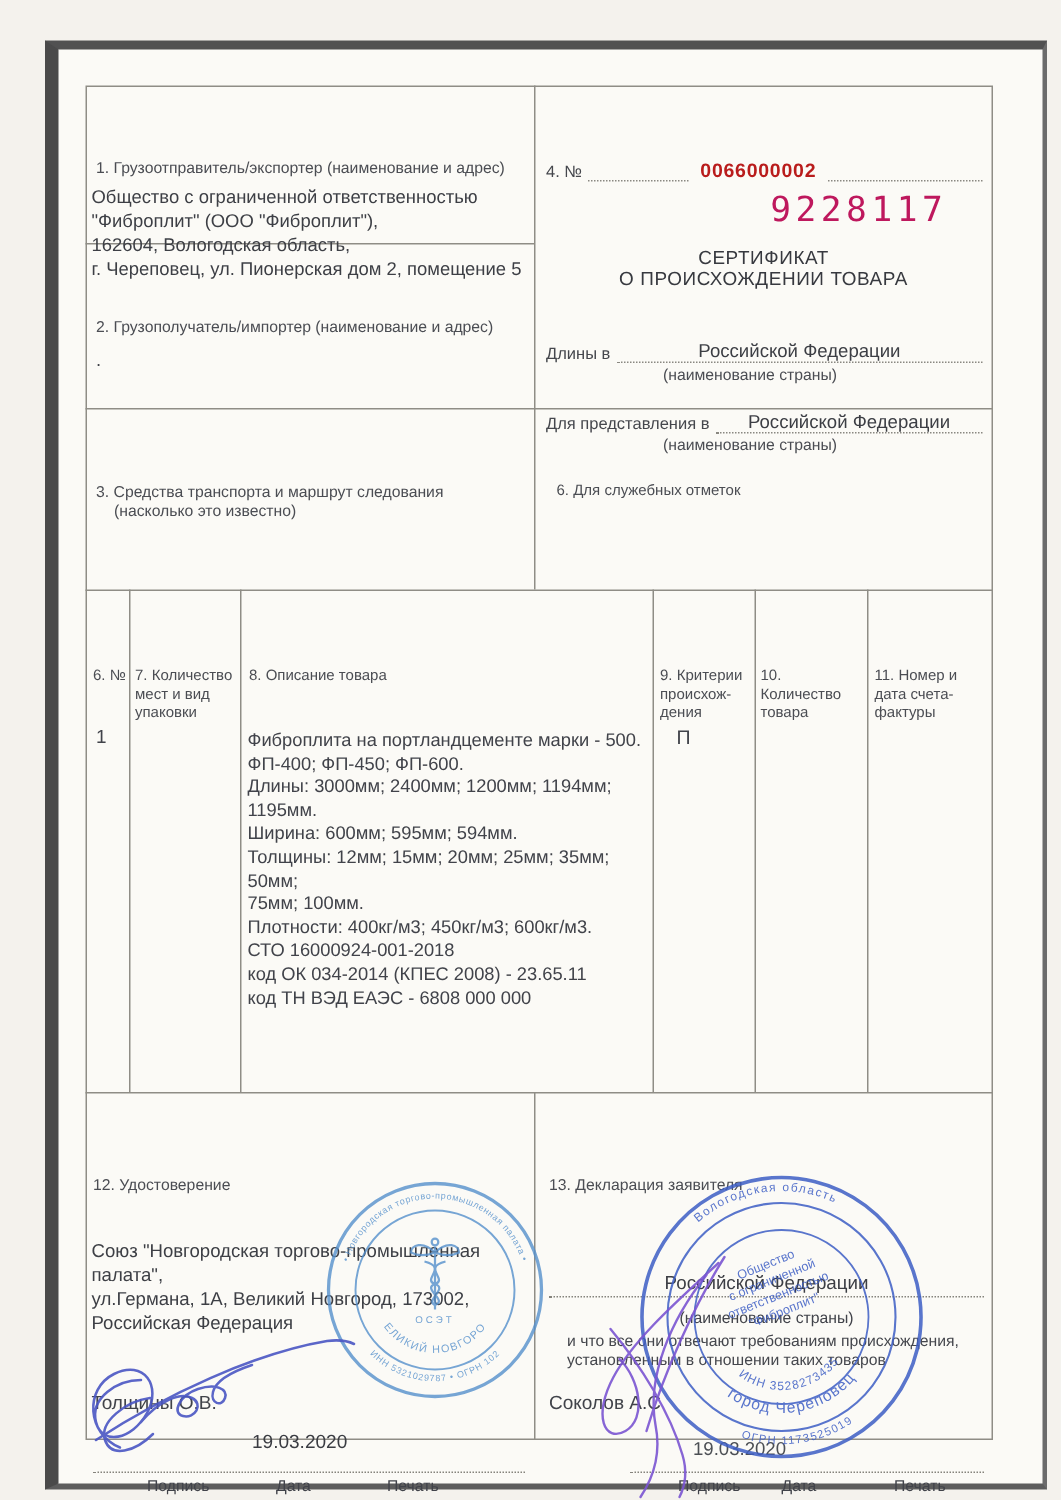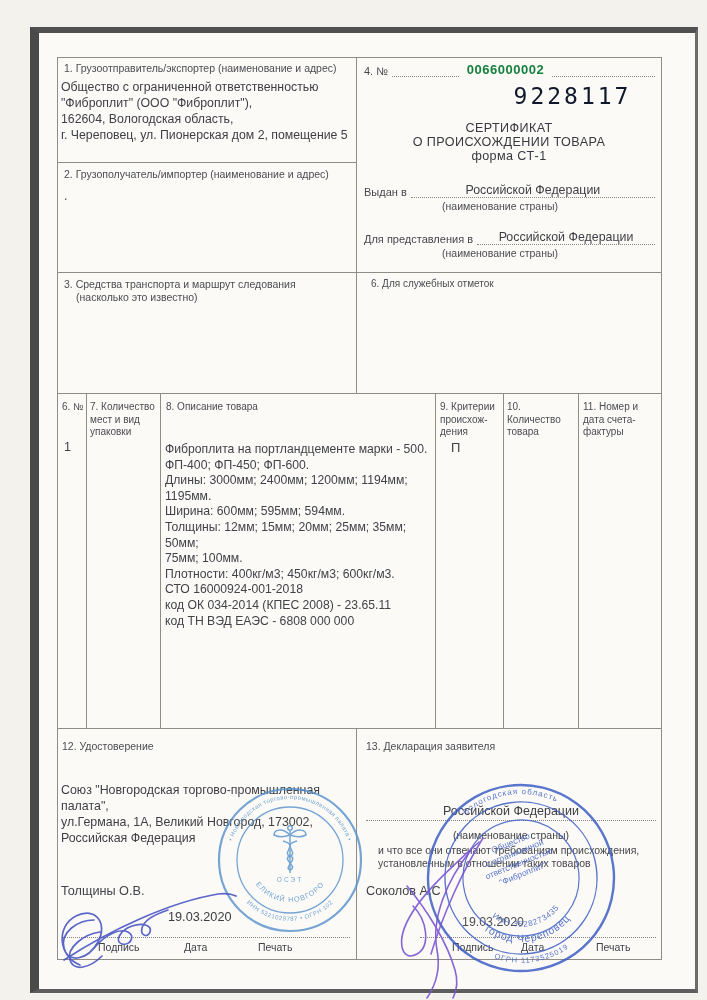--- a/index.html
+++ b/index.html
@@ -28,44 +28,44 @@
   #hl-162{left:57px;top:162px;width:299px;}
   #hl-272{left:57px;top:272px;width:605px;}
   #hl-393{left:57px;top:393px;width:605px;}
   #hl-728{left:57px;top:728px;width:605px;}
   #vc-1{left:86px;top:393px;height:335px;}
   #vc-2{left:160px;top:393px;height:335px;}
   #vc-3{left:435px;top:393px;height:335px;}
   #vc-4{left:503px;top:393px;height:335px;}
   #vc-5{left:578px;top:393px;height:335px;}
 
-  .abs{position:absolute;}
+  .abs{position:absolute;margin-top:44px;}
   .lbl{font-size:10.5px;color:#4b4d53;}
   .txt{font-size:12.3px;color:#3d3f45;line-height:16px;}
   .ml{white-space:pre-line;}
   .small{font-size:10.5px;line-height:12.5px;color:#45474d;}
 
   
   #b1-label{left:64px;top:62px;}
   #b1-value{left:61px;top:79px;width:292px;}
   #b2-label{left:64px;top:168px;}
   #b2-value{left:64px;top:188px;}
   #b3-label{left:64px;top:278px;}
   #b3-sublabel{left:76px;top:291px;}
 
   
   .dotrow{display:flex;align-items:flex-end;}
   .dotfill{flex:1;border-bottom:1px dotted #8a8881;text-align:center;font-size:12.4px;color:#3c3e44;padding-bottom:0px;}
   #b4-numrow{left:364px;top:62px;width:291px;height:15px;}
   #b4-numrow .dots{border-bottom:1px dotted #8a8881;height:13px;}
   #b4-numrow .d1{flex:0.65;}
   #b4-numrow .d2{flex:1;}
-  #b4-number{font-size:13px;font-weight:bold;color:#15803d;letter-spacing:0.5px;padding:0 8px;}
+  #b4-number{font-size:13px;font-weight:bold;color:#b91c1c;letter-spacing:0.5px;padding:0 8px;}
   #b4-stampnum{left:485px;top:83px;width:175px;text-align:center;
-    font-family:"DejaVu Sans Mono",monospace;font-size:23px;color:#0f172a;letter-spacing:3px;}
+    font-family:"DejaVu Sans Mono",monospace;font-size:23px;color:#be185d;letter-spacing:3px;}
   .cert-title{left:356px;width:306px;text-align:center;font-size:12.6px;color:#37393f;letter-spacing:0.4px;}
   #ct1{top:121px;} #ct2{top:135px;} #ct3{top:149px;}
   #b4-issued{left:364px;top:182px;width:291px;height:16px;}
   #b4-issued-note{left:380px;top:200px;width:240px;text-align:center;font-size:10.5px;}
   #b4-subm{left:364px;top:229px;width:291px;height:16px;}
   #b4-subm-note{left:380px;top:247px;width:240px;text-align:center;font-size:10.5px;}
   .rowlbl{font-size:11px;color:#45474d;white-space:nowrap;margin-right:4px;}
 
   
   #b5-label{left:371px;top:278px;font-size:10px;}
@@ -149,23 +149,22 @@
 
   <div class="abs dotrow" id="b4-numrow">
     <span class="rowlbl">4. №</span>
     <span class="dots d1"></span>
     <span id="b4-number">0066000002</span>
     <span class="dots d2"></span>
   </div>
   <div class="abs" id="b4-stampnum">9228117</div>
   <div class="abs cert-title" id="ct2">О ПРОИСХОЖДЕНИИ ТОВАРА</div>
   <div class="abs cert-title" id="ct1">СЕРТИФИКАТ</div>
-  <div class="abs cert-title" id="ct3">форма СТ-1</div>
   <div class="abs dotrow" id="b4-issued">
-    <span class="rowlbl">Выдан в</span>
+    <span class="rowlbl">Длины в</span>
     <span class="dotfill">Российской Федерации</span>
   </div>
   <div class="abs lbl" id="b4-issued-note">(наименование страны)</div>
   <div class="abs dotrow" id="b4-subm">
     <span class="rowlbl">Для представления в</span>
     <span class="dotfill">Российской Федерации</span>
   </div>
   <div class="abs lbl" id="b4-subm-note">(наименование страны)</div>
 
   <div class="abs lbl" id="b5-label">6. Для служебных отметок</div>

